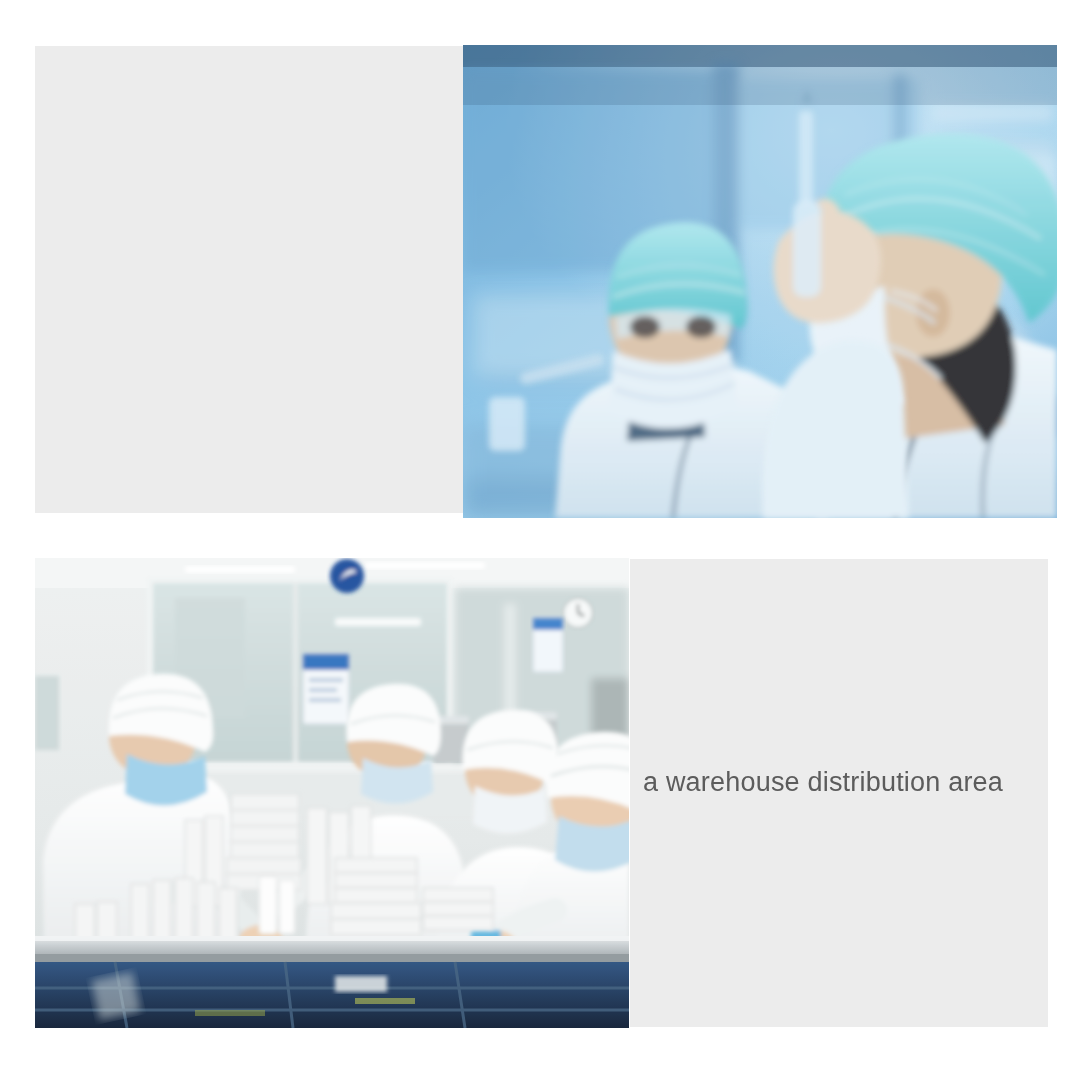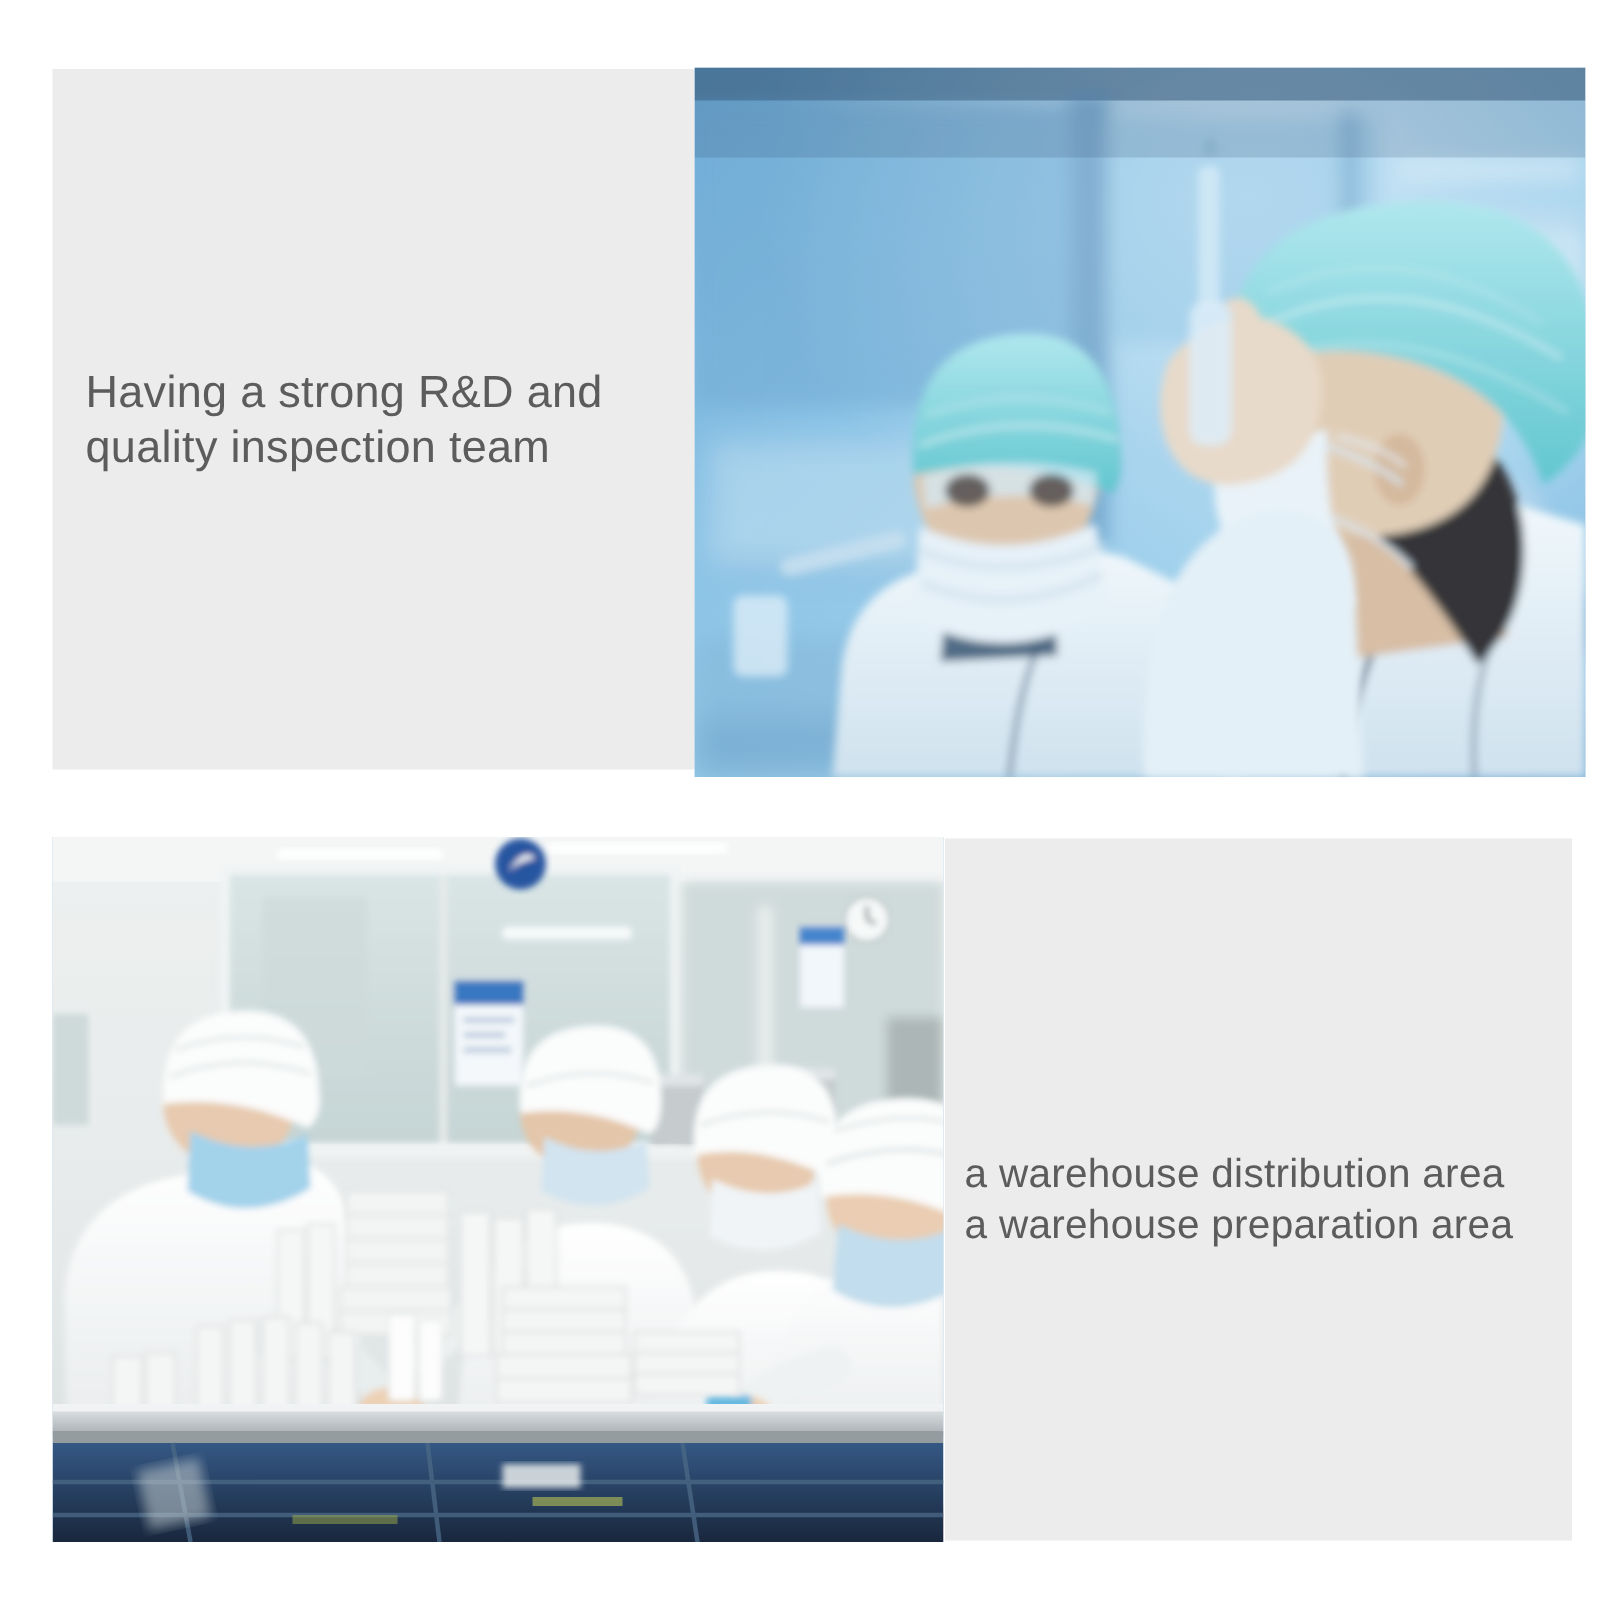--- a/index.html
+++ b/index.html
@@ -52,24 +52,20 @@
   #bottom-panel   { left: 630px; top: 559px; width: 418px; height: 468px; }
   #bottom-caption { left: 643px; top: 753px; font-size: 27px; line-height: 34px; margin-top: 12px; }
 </style>
 </head>
 <body>
 
 <div class="stage">
 
   <div class="panel" id="top-panel"></div>
 
-  <div class="caption" id="top-caption">
-    <span class="line">Having a strong R&amp;D and</span>
-    <span class="line">quality inspection team</span>
-  </div>
 
   <div class="photo" id="top-photo">
     <svg viewBox="0 0 594 473" preserveAspectRatio="xMidYMid slice" aria-hidden="true">
       <defs>
         <linearGradient id="labBg" x1="0" y1="0" x2="1" y2="1">
           <stop offset="0%" stop-color="#6aa9d6"></stop>
           <stop offset="35%" stop-color="#8dc4e7"></stop>
           <stop offset="70%" stop-color="#a9d6ef"></stop>
           <stop offset="100%" stop-color="#78b2dd"></stop>
         </linearGradient>
@@ -390,16 +386,15 @@
       <rect x="160" y="452" width="70" height="6" fill="#9aa83f" opacity="0.5"></rect>
 
       <rect width="594" height="470" fill="#ffffff" opacity="0.05"></rect>
     </svg>
   </div>
 
   <div class="panel" id="bottom-panel"></div>
 
   <div class="caption" id="bottom-caption">
     <span class="line">a warehouse distribution area</span>
-    <span class="line">a warehouse preparation area</span>
   </div>
 
 </div>
 
 </body></html>

